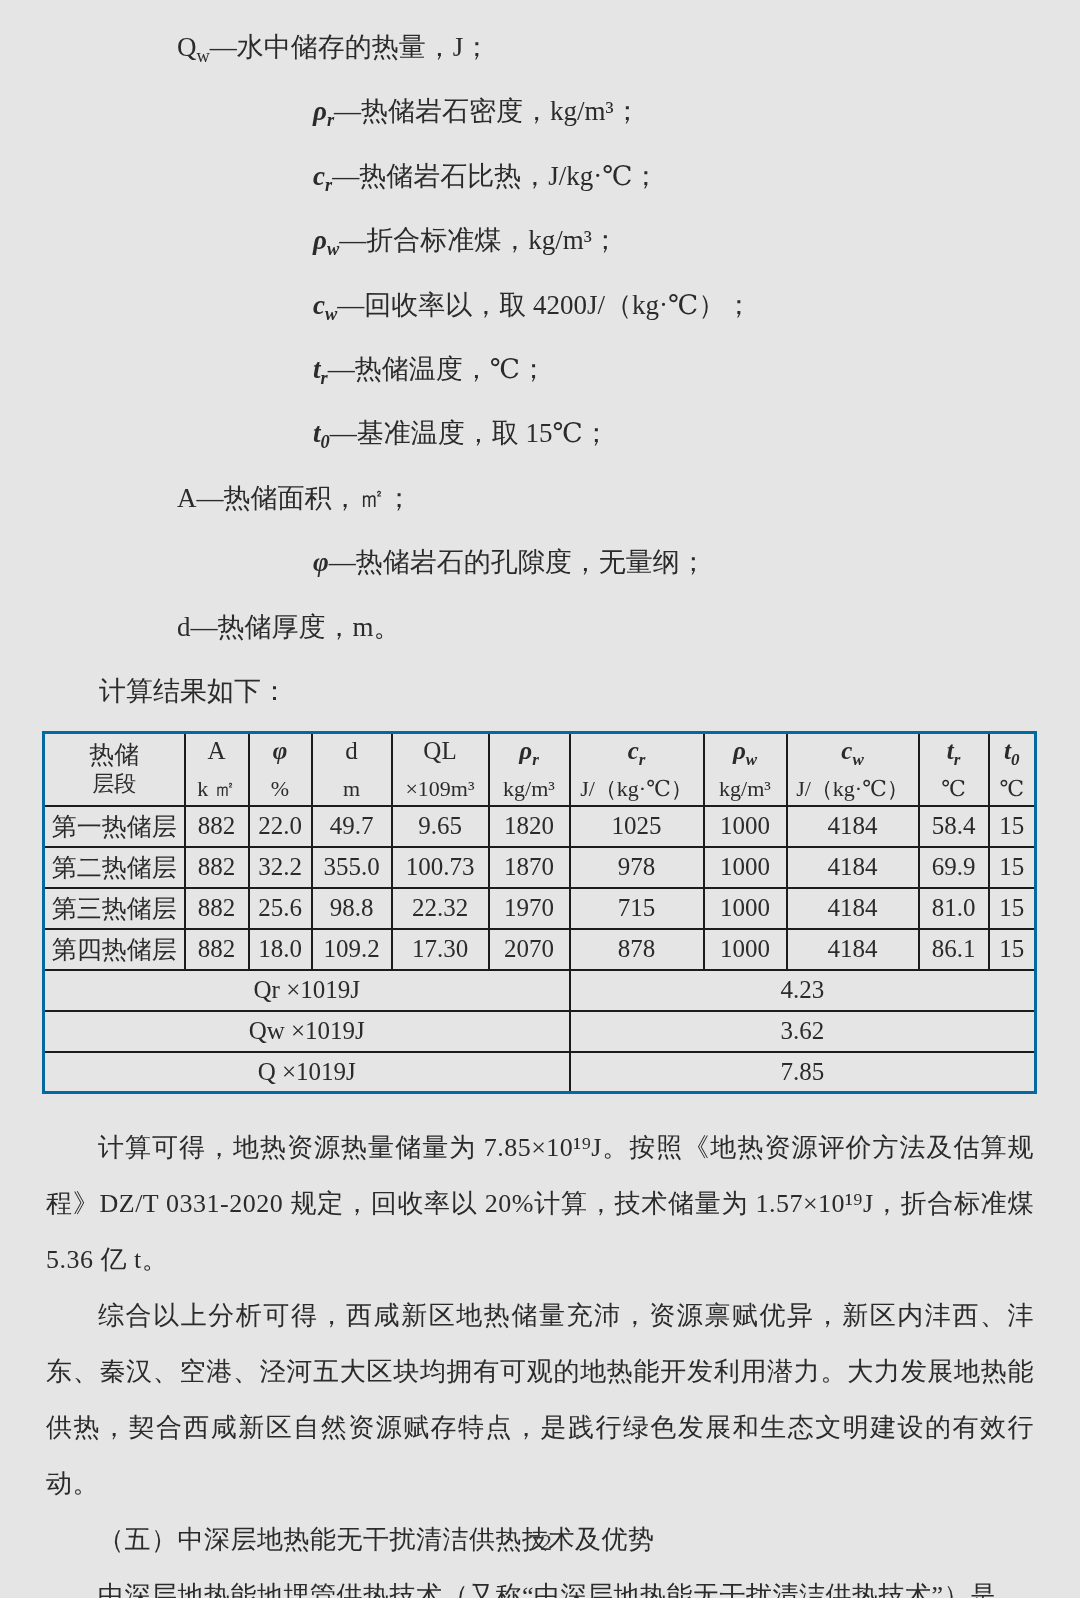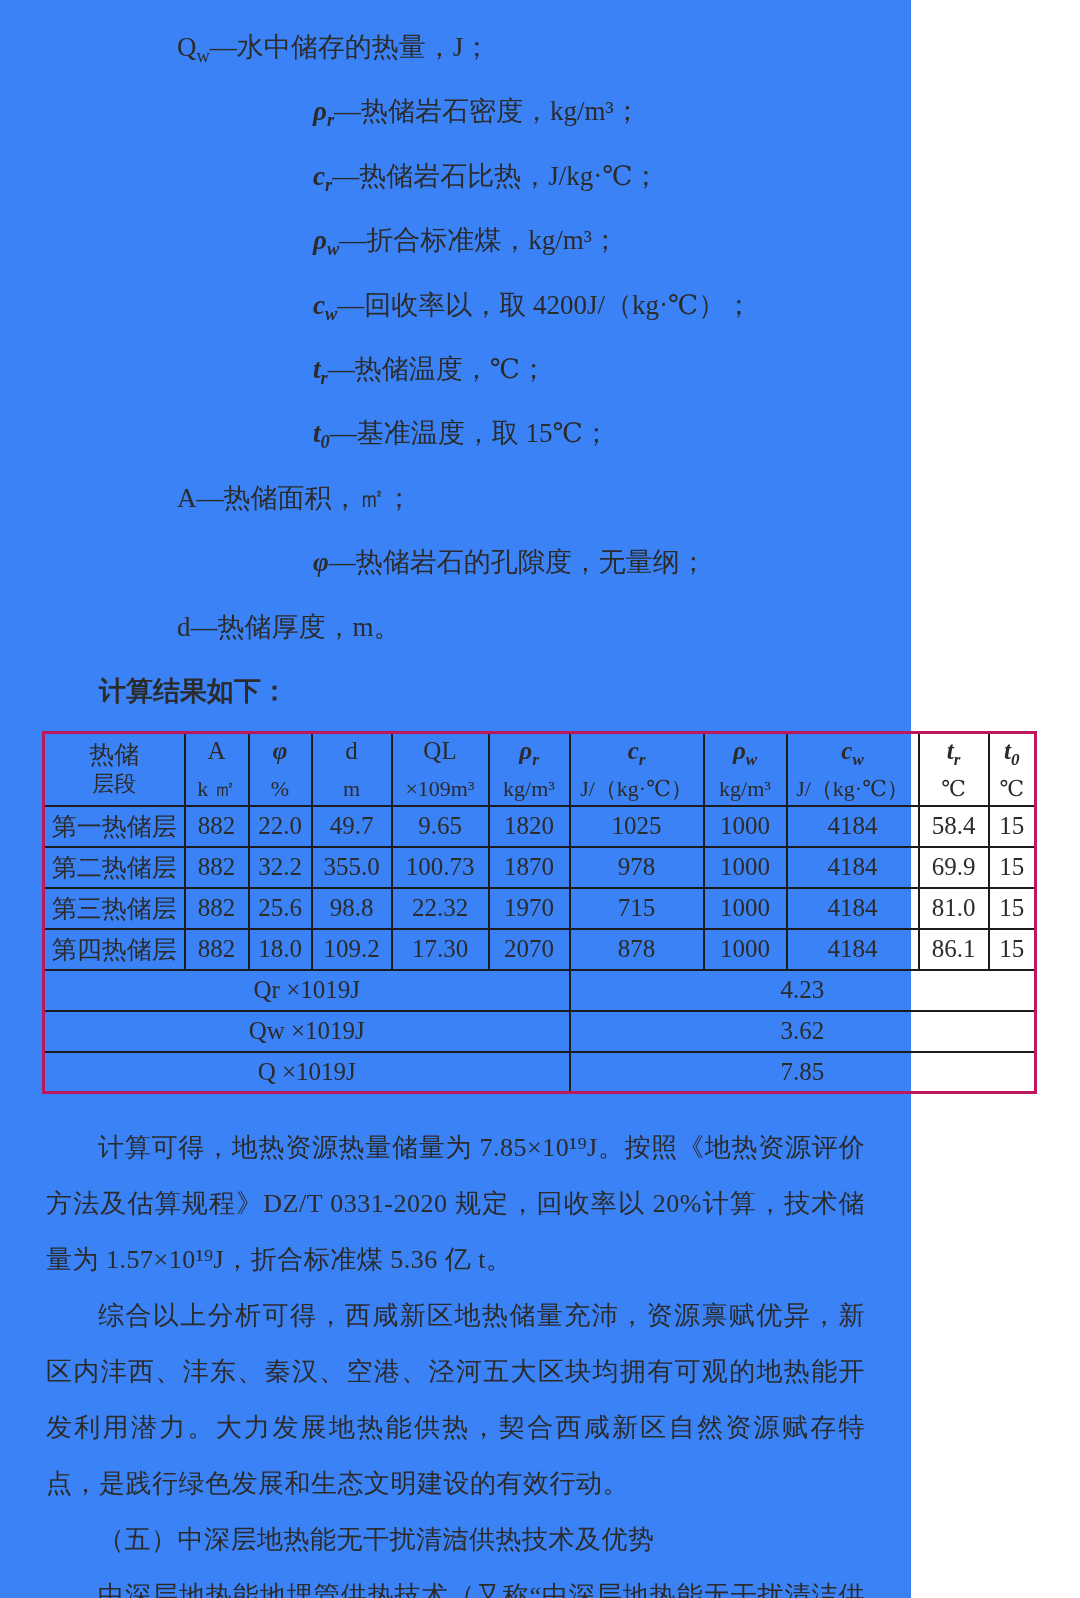--- a/index.html
+++ b/index.html
@@ -3,40 +3,40 @@
 <meta charset="utf-8">
 <style>
   * { margin:0; padding:0; box-sizing:border-box; }
   html,body { background:#ffffff; }
   body {
     width:1080px; height:1598px;
     font-family:"Liberation Serif","DejaVu Serif",serif;
     color:#2b2b2b;
     overflow:hidden;
   }
-  .page { position:relative; width:911px; height:1598px; background:#3b82f6; }
+  .page { position:relative; width:1080px; height:1598px; background:#e5e5e5; }
 
   
   .defs { padding-top:20px; }
   .def-line { font-size:27px; line-height:55px; white-space:nowrap; }
   .lvl1 { padding-left:177px; }
   .lvl2 { padding-left:313px; }
   .sym { display:inline; }
   .sym.math { font-style:italic; font-weight:bold; }
   sub { font-size:68%; }
 
-  .table-intro { font-size:27px; line-height:55px; padding-left:99px;font-weight:bold; }
+  .table-intro { font-size:27px; line-height:55px; padding-left:99px; }
 
   
   table.res-table {
     border-collapse:collapse;
     table-layout:fixed;
     margin:12px 0 0 42px;
     width:992px;
-    border:3px solid #be185d;
+    border:3px solid #0369a1;
   }
   .res-table th, .res-table td {
     border:2px solid #1c1c1c;
     text-align:center;
     vertical-align:middle;
     overflow:hidden;
   }
   .res-table th { font-weight:normal; height:64px; padding:2px 1px; }
   .h-line1 { font-size:25px; line-height:29px; }
   .h-line1.math { font-style:italic; font-weight:bold; }

